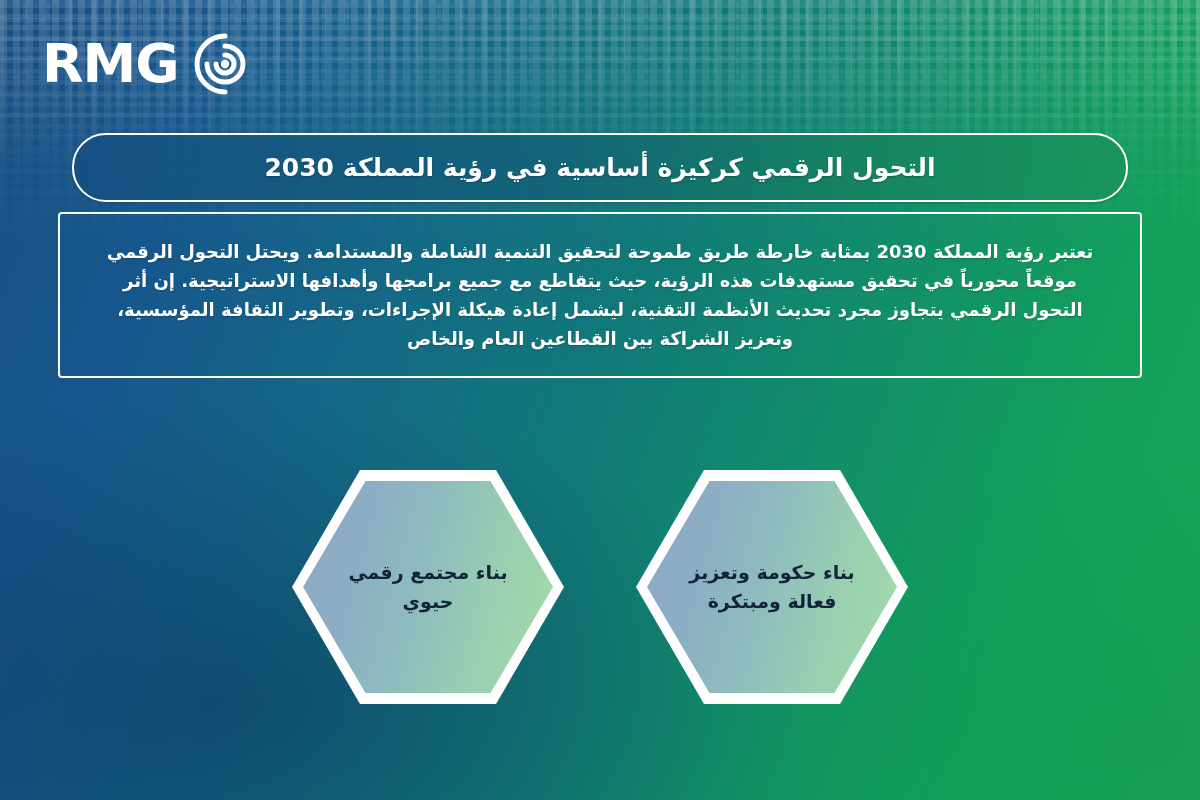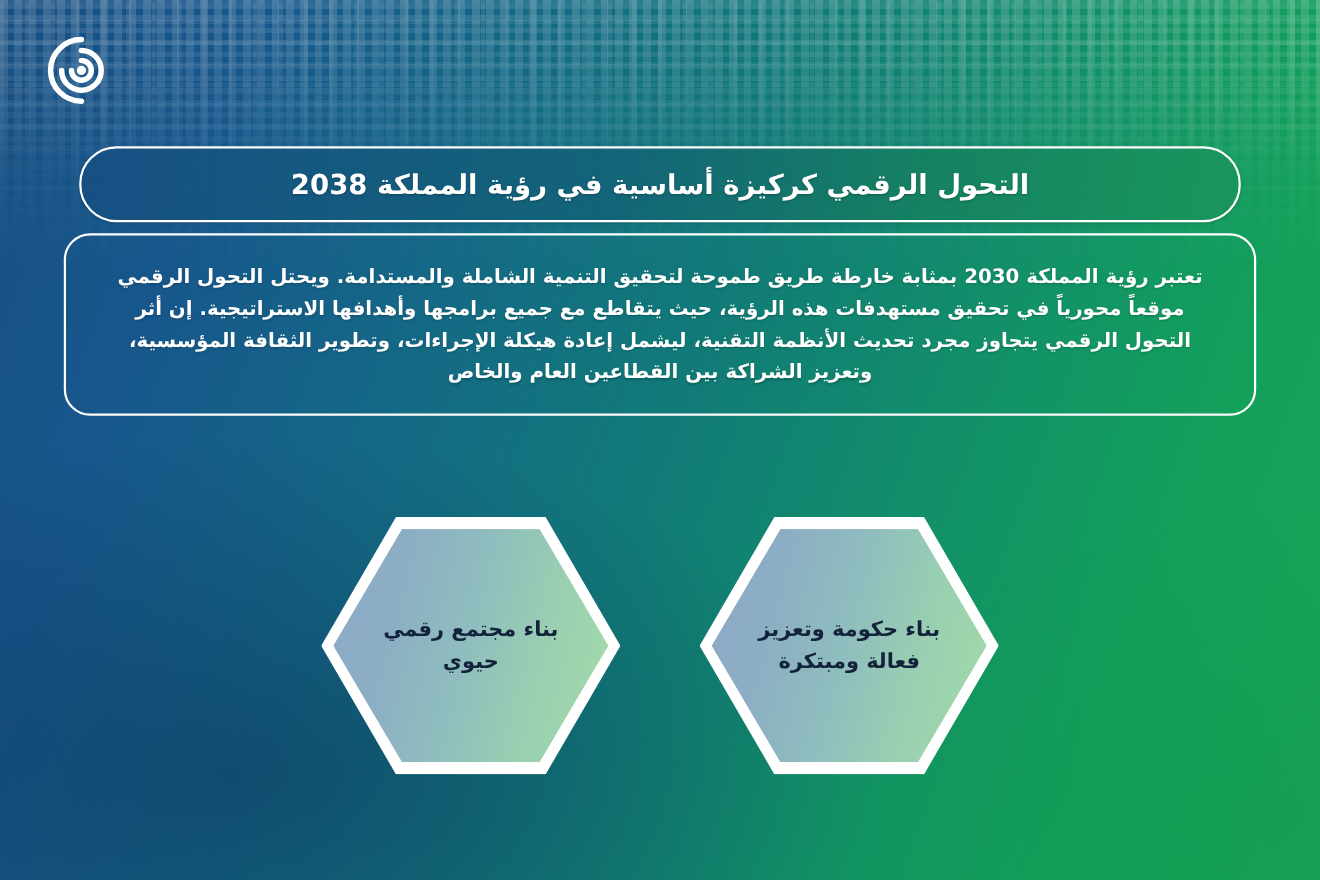--- a/index.html
+++ b/index.html
@@ -125,21 +125,21 @@
 
   
   .body-box {
     position: absolute;
     left: 58px;
     top: 212px;
     width: 1084px;
     height: 166px;
     box-sizing: border-box;
     border: 2.5px solid #ffffff;
-    border-radius: 24px;
+    border-radius: 4px;
     background: transparent;
     display: flex;
     align-items: center;
     justify-content: center;
     z-index: 5;
   }
   .body-text {
     color: #ffffff;
     font-size: 18px;
     font-weight: bold;
@@ -224,24 +224,25 @@
   <div class="pixel-texture"></div>
   <div class="pixel-texture scatter"></div>
 
   <div class="logo">
     <svg class="logo-mark" viewBox="0 0 64 64" aria-hidden="true">
       <path d="M32 4 A28 28 0 1 0 32 60" fill="none" stroke="#ffffff" stroke-width="5" stroke-linecap="round"></path>
       <path d="M32 14 A18 18 0 1 1 14 32" fill="none" stroke="#ffffff" stroke-width="5" stroke-linecap="round"></path>
       <path d="M23 32 A9 9 0 1 0 32 23" fill="none" stroke="#ffffff" stroke-width="5" stroke-linecap="round"></path>
       <circle cx="32" cy="32" r="4.2" fill="#ffffff"></circle>
     </svg>
+    <span class="logo-word">RMG</span>
   </div>
 
   <div class="title-pill">
-    <div class="title-text">التحول الرقمي كركيزة أساسية في رؤية المملكة 2038</div>
+    <div class="title-text">التحول الرقمي كركيزة أساسية في رؤية المملكة 2030</div>
   </div>
 
   <div class="body-box">
     <p class="body-text">تعتبر رؤية المملكة 2030 بمثابة خارطة طريق طموحة لتحقيق التنمية الشاملة والمستدامة. ويحتل التحول الرقمي موقعاً محورياً في تحقيق مستهدفات هذه الرؤية، حيث يتقاطع مع جميع برامجها وأهدافها الاستراتيجية. إن أثر التحول الرقمي يتجاوز مجرد تحديث الأنظمة التقنية، ليشمل إعادة هيكلة الإجراءات، وتطوير الثقافة المؤسسية، وتعزيز الشراكة بين القطاعين العام والخاص</p>
   </div>
 
 
   <div class="hex-row">
 
     <div class="hex">

